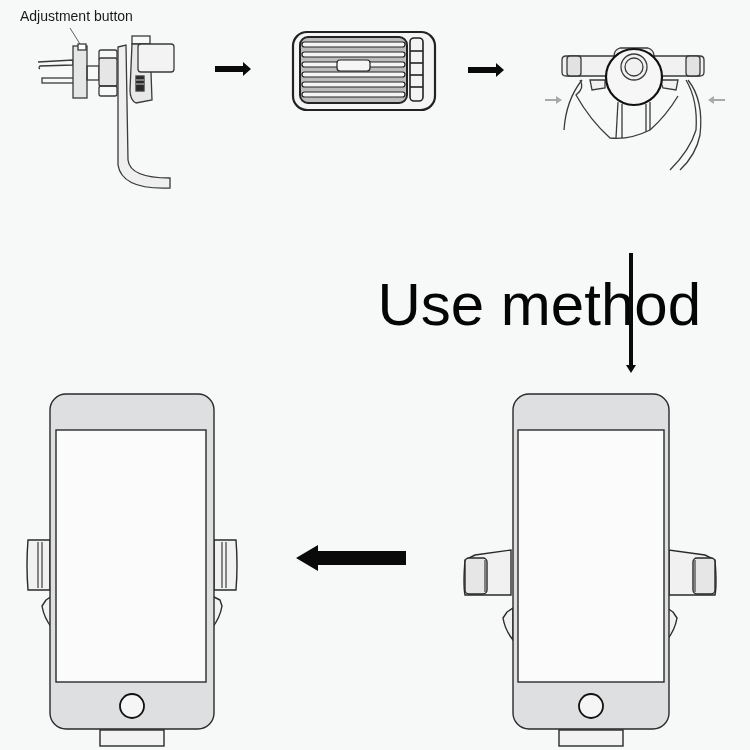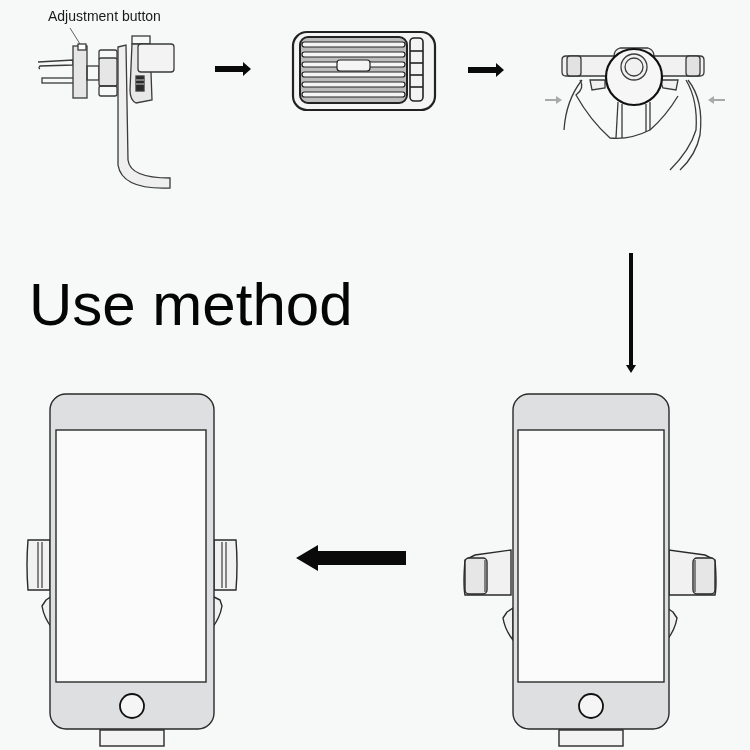--- a/index.html
+++ b/index.html
@@ -3,28 +3,28 @@
 <meta charset="utf-8">
 <style>
   html, body { margin: 0; padding: 0; }
   body {
     width: 750px; height: 750px;
     background: #f7f8f8;
     position: relative;
     overflow: hidden;
     font-family: "Liberation Sans", sans-serif;
   }
-  .abs { position: absolute; margin-left: 28px; }
+  .abs { position: absolute; }
   .label-adj {
     left: 20px; top: 8px;
     font-size: 14px; color: #1a1a1a;
   }
   .title {
     left: 0; width: 700px; top: 270px;
-    text-align: left;
+    text-align: right;
     font-size: 60px; color: #050505;
     letter-spacing: 0px;
     padding-left: 1px;
   }
   svg { position: absolute; overflow: visible; }
 </style>
 </head>
 <body>
 
 <div class="abs label-adj">Adjustment button</div>

